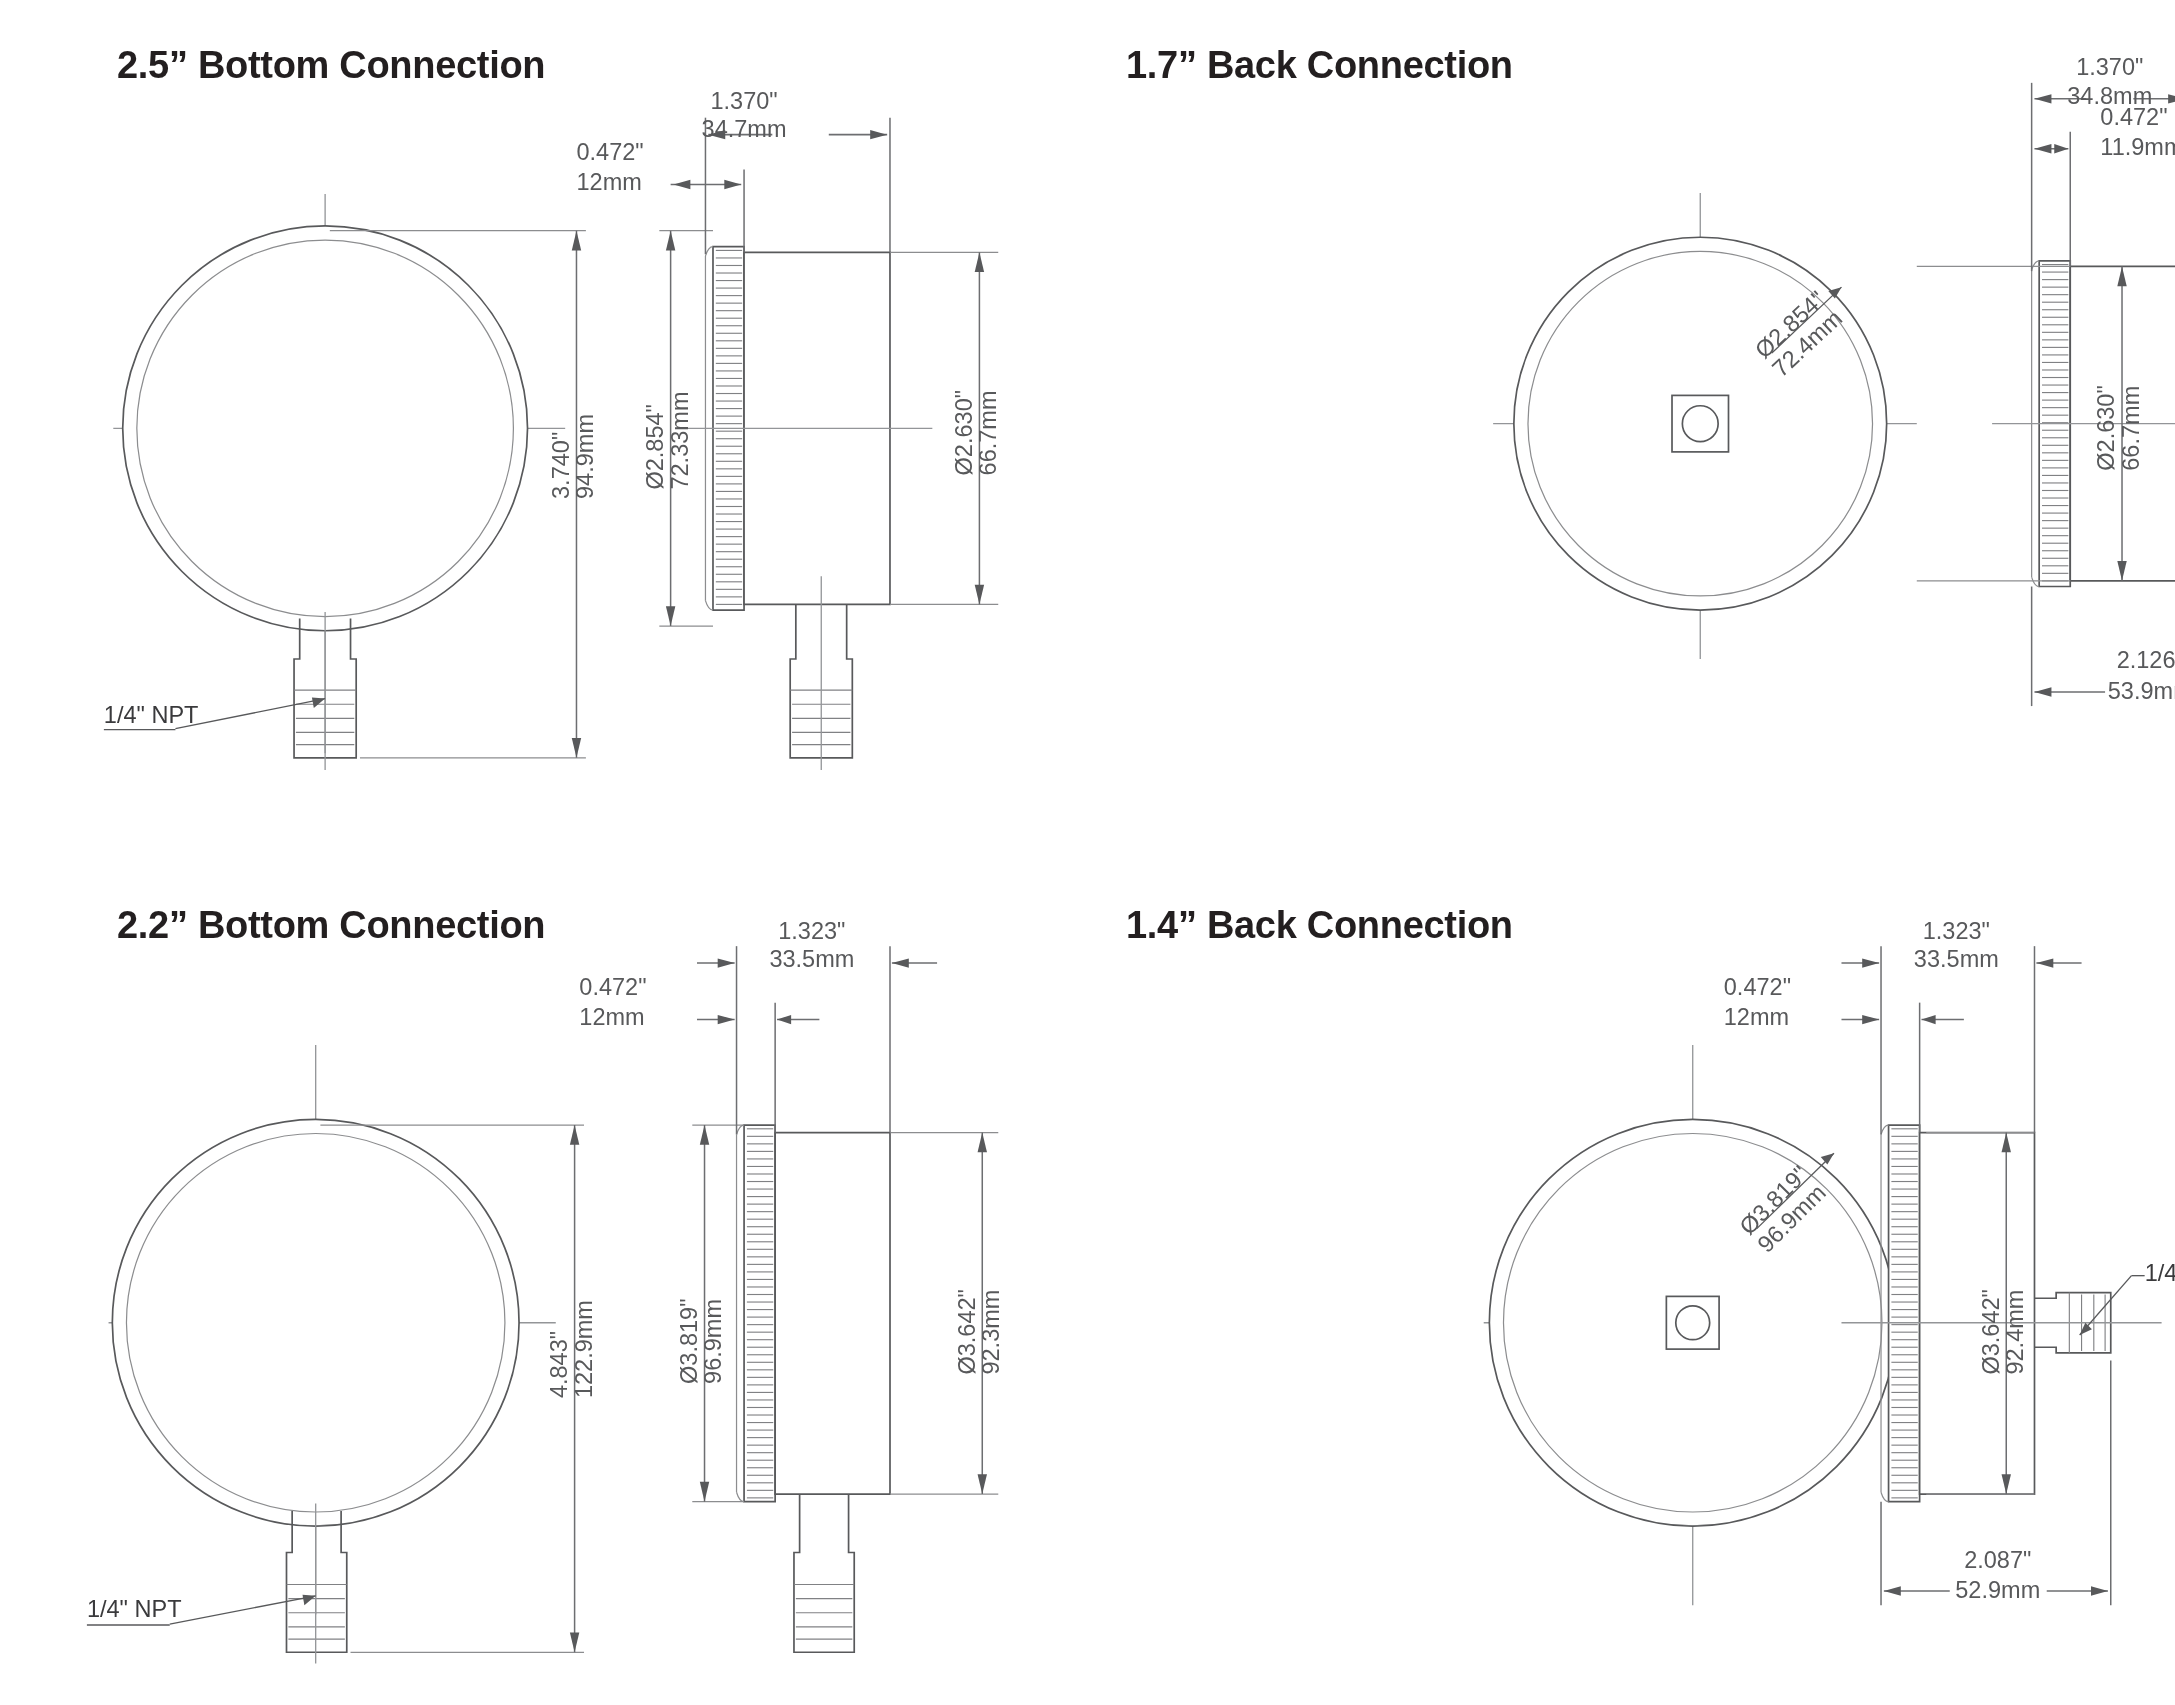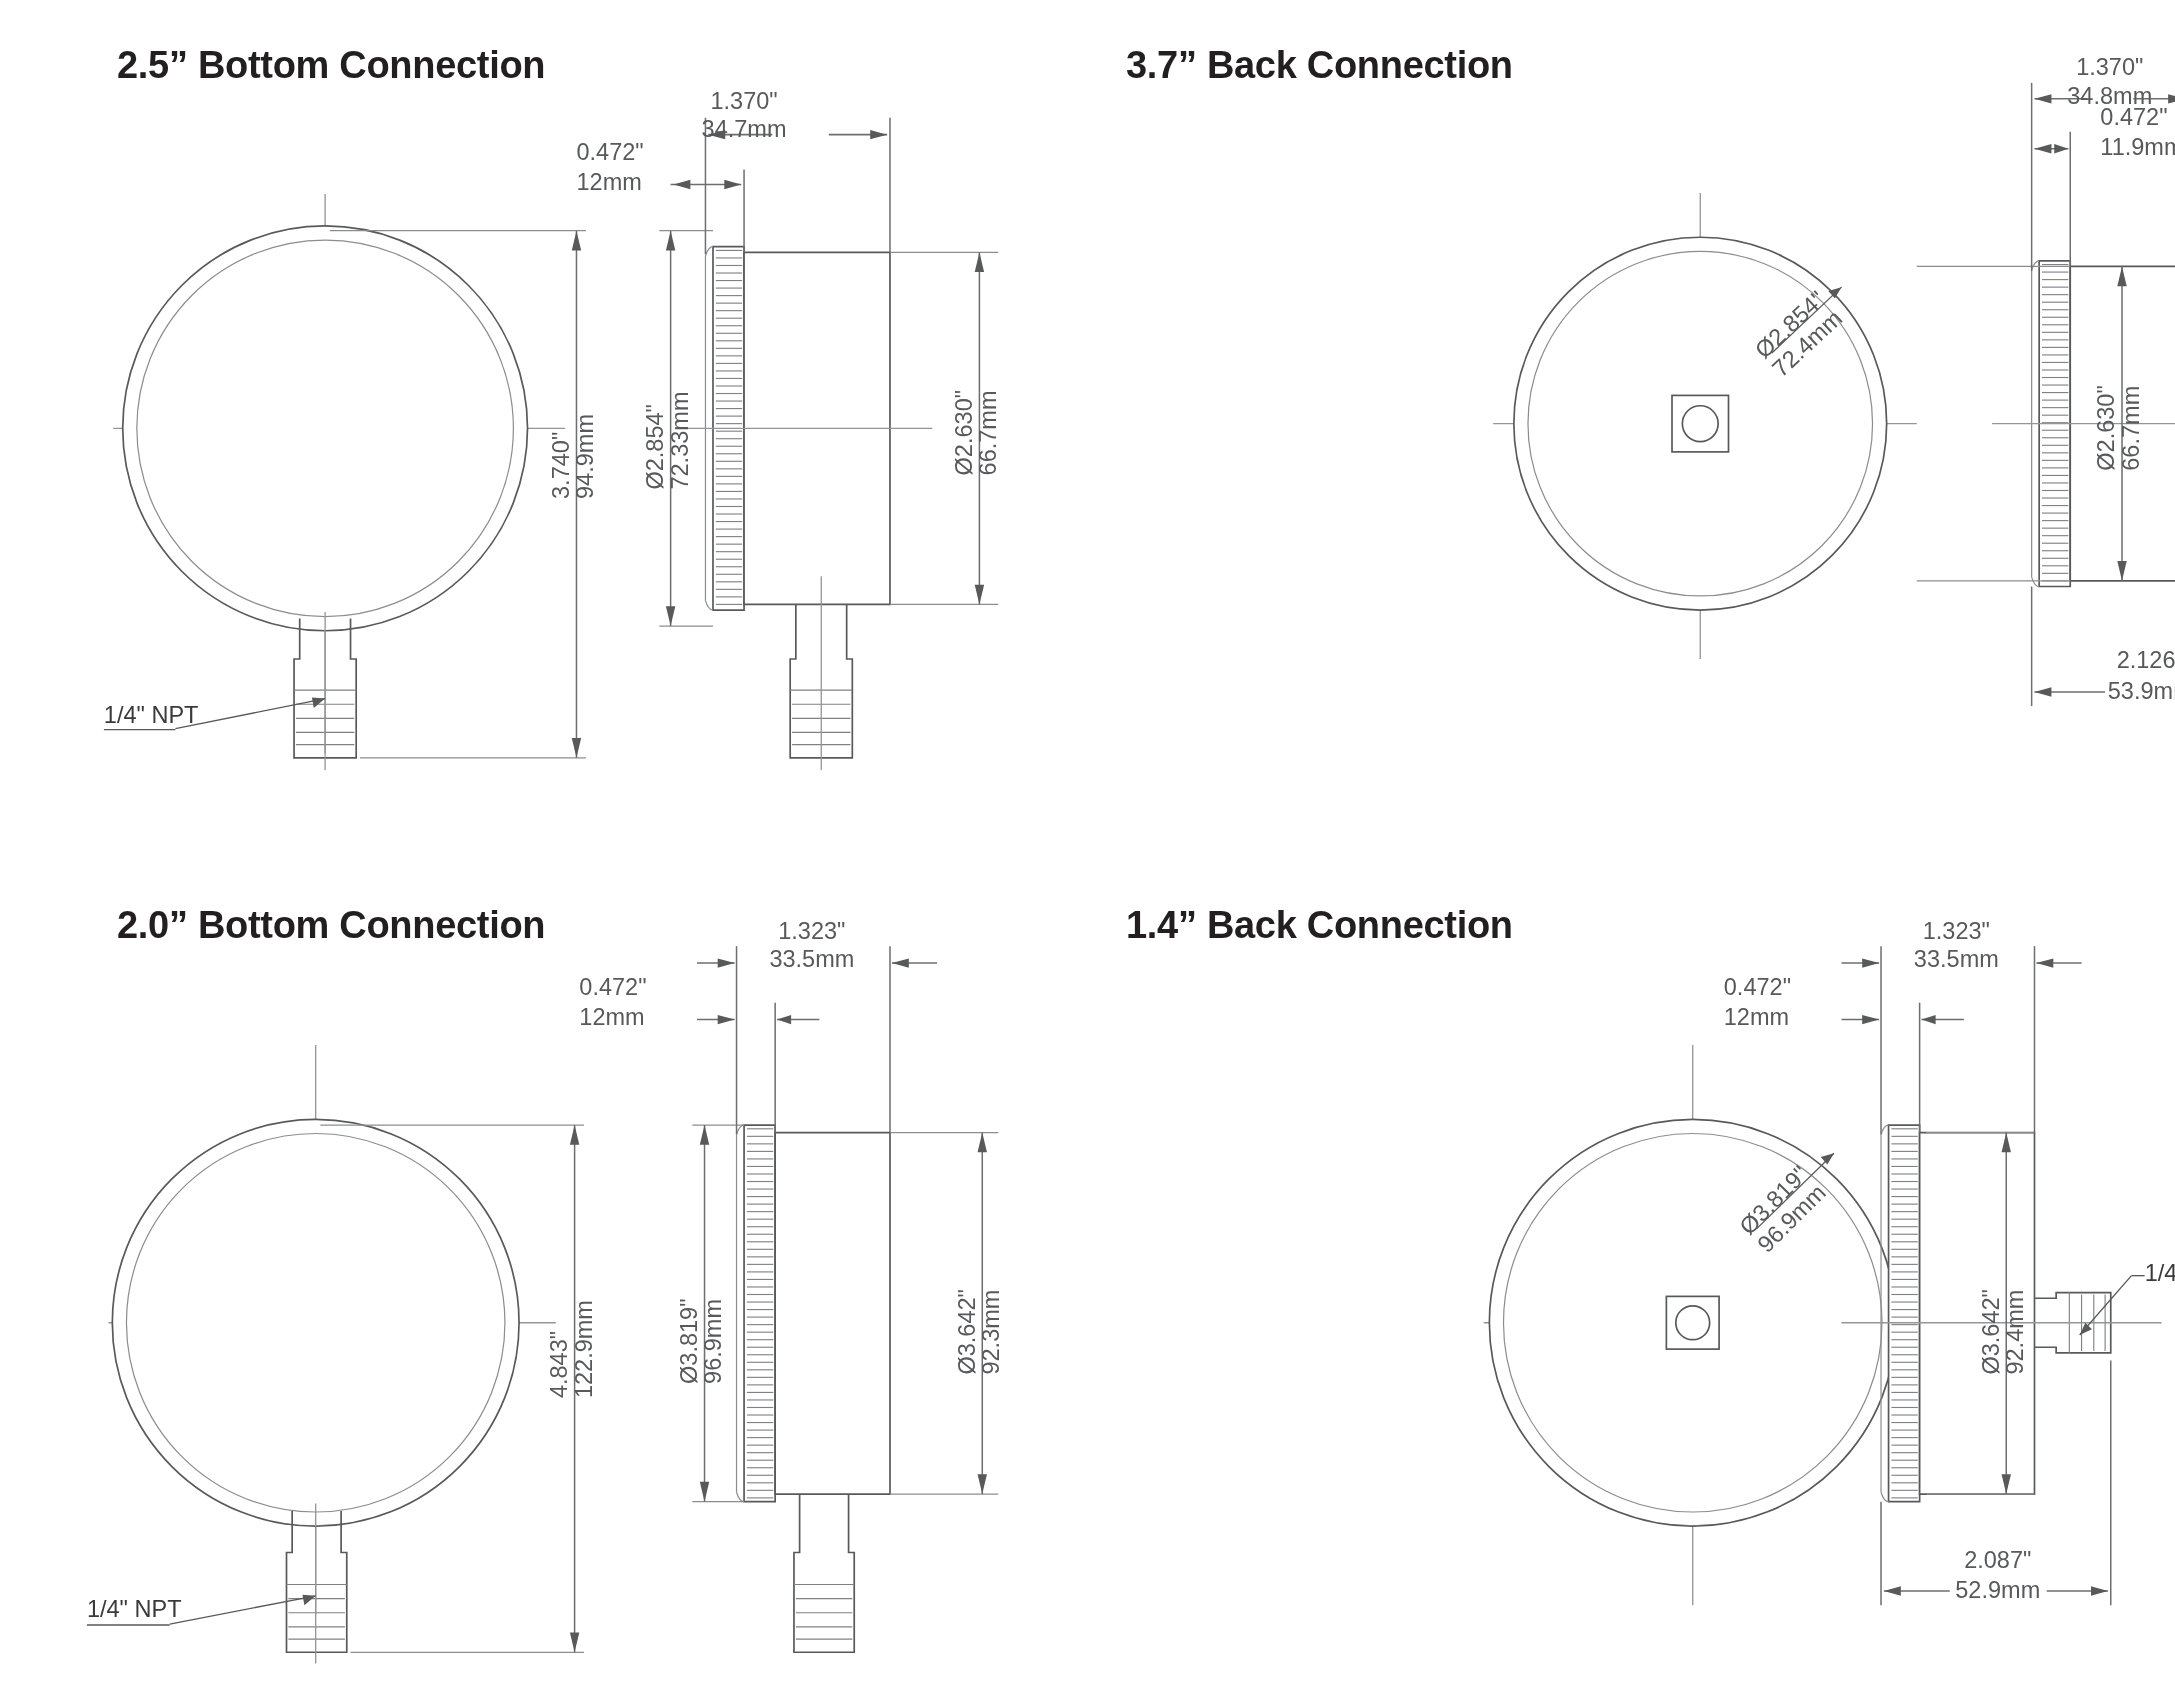--- a/index.html
+++ b/index.html
@@ -242,21 +242,21 @@
         <polygon fill="#58595b" points="715,196 733,191 733,201"></polygon>
         <polygon fill="#58595b" points="787,196 769,191 769,201"></polygon>
         <text class="dim-text" x="612" y="170" text-anchor="start">0.472"</text>
         <text class="dim-text" x="612" y="202" text-anchor="start">12mm</text>
       </g>
     </svg>
   </div>
 
   <div class="quadrant" style="left:1088px;top:0;width:1088px;height:852px;">
 
-    <div class="q-title" style="left:38px;top:44px;">3.7” Back Connection</div>
+    <div class="q-title" style="left:38px;top:44px;">1.7” Back Connection</div>
 
     <svg class="dwg" width="1088" height="852" viewBox="0 0 1155 905">
 
       <g>
         <line class="ln-center" x1="650" y1="205" x2="650" y2="700"></line>
         <line class="ln-center" x1="430" y1="450" x2="880" y2="450"></line>
         <circle class="ln-obj fill-w" cx="650" cy="450" r="198"></circle>
         <circle class="ln-thin" cx="650" cy="450" r="183"></circle>
 
         <rect class="ln-obj fill-w" x="620" y="420" width="60" height="60"></rect>
@@ -372,21 +372,21 @@
         <line class="ln" x1="1180" y1="735" x2="1247" y2="735"></line>
         <polygon fill="#58595b" points="1247,735 1229,730 1229,740"></polygon>
         <text class="dim-text" x="1128" y="710" text-anchor="middle">2.126"</text>
         <text class="dim-text" x="1128" y="742" text-anchor="middle">53.9mm</text>
       </g>
     </svg>
   </div>
 
   <div class="quadrant" style="left:0;top:852px;width:1088px;height:853px;">
 
-    <div class="q-title" style="left:117px;top:52px;">2.0” Bottom Connection</div>
+    <div class="q-title" style="left:117px;top:52px;">2.2” Bottom Connection</div>
 
     <svg class="dwg" width="1088" height="853" viewBox="0 0 1155 906">
 
       <g>
         <line class="ln-center" x1="335" y1="205" x2="335" y2="810"></line>
         <line class="ln-center" x1="115" y1="500" x2="590" y2="500"></line>
         <circle class="ln-obj fill-w" cx="335" cy="500" r="216"></circle>
         <circle class="ln-thin" cx="335" cy="500" r="201"></circle>
       </g>
 

